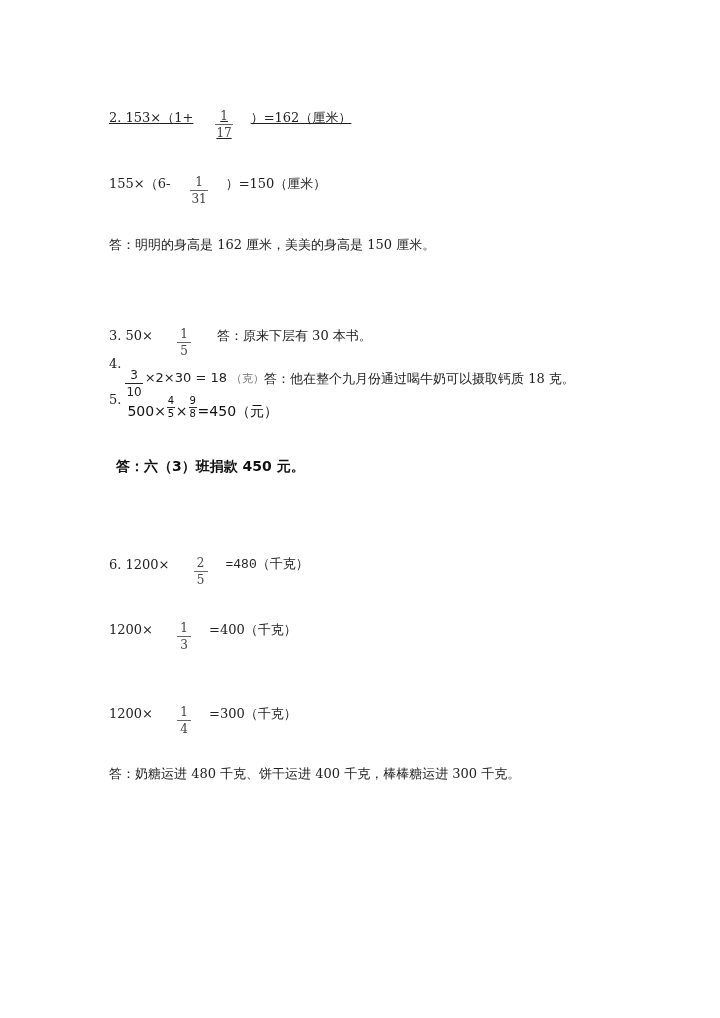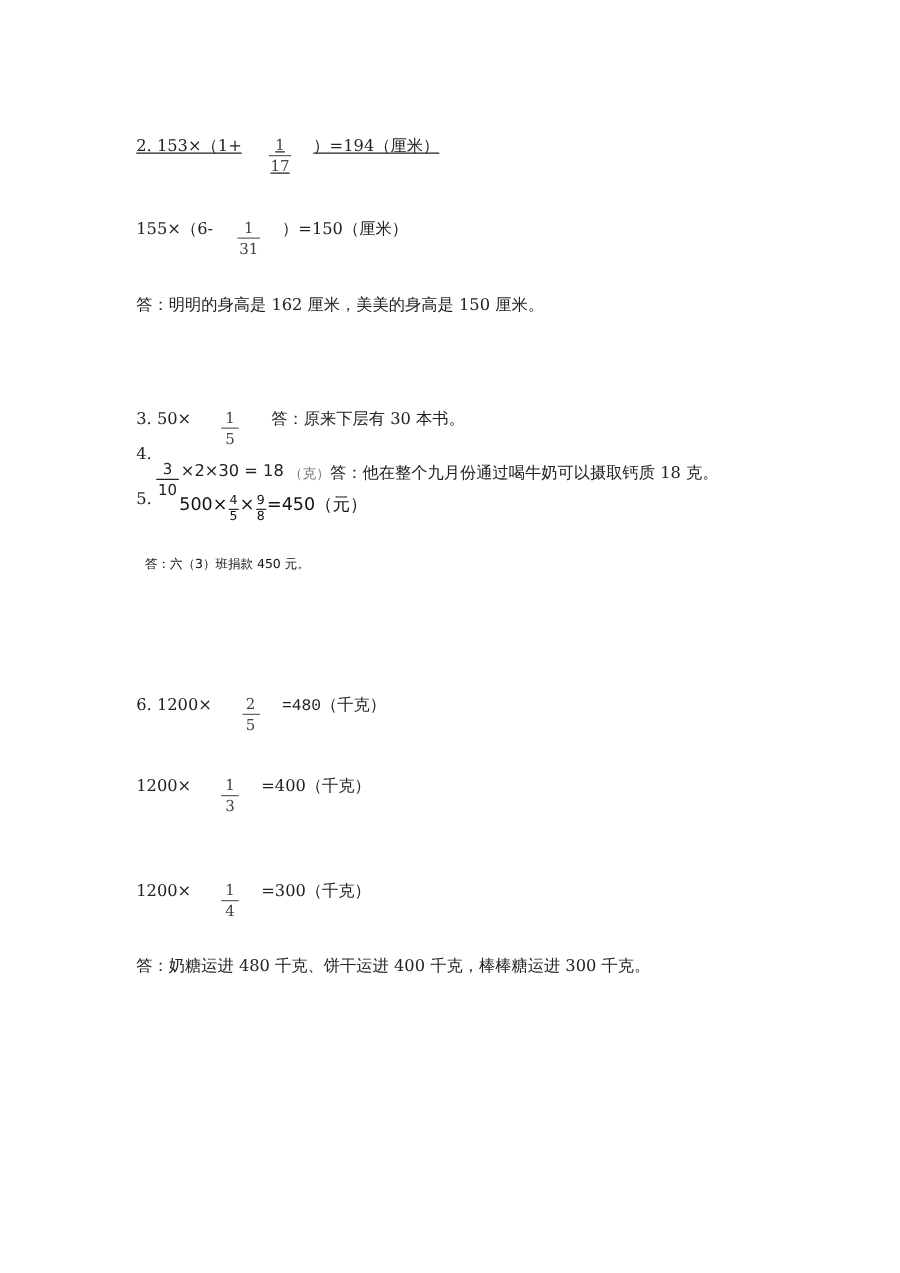--- a/index.html
+++ b/index.html
@@ -73,21 +73,21 @@
 </head>
 <body>
 
 <div class="line" style="top:96px;text-decoration:underline;">
   <span>2. 153×（1+</span>
   <span class="frac" style="margin-left:22px; margin-top:14px;">
     <span class="num">1</span>
     <span class="bar"></span>
     <span class="den">17</span>
   </span>
-  <span style="margin-left:18px;">）=194（厘米）</span>
+  <span style="margin-left:18px;">）=162（厘米）</span>
 </div>
 
 <div class="line" style="top:162px;">
   <span>155×（6-</span>
   <span class="frac" style="margin-left:20px; margin-top:14px;">
     <span class="num">1</span>
     <span class="bar"></span>
     <span class="den">31</span>
   </span>
   <span style="margin-left:18px;">）=150（厘米）</span>
@@ -114,38 +114,38 @@
     <span class="bar" style="border-top-color:#222;"></span>
     <span class="den">10</span>
   </span>
   <span class="sans" style="margin-left:2px; margin-top:2px;">×2×30 = 18</span>
   <span class="light" style="margin-left:4px; margin-top:4px;">（克）</span>
   <span style="margin-top:4px;">答：他在整个九月份通过喝牛奶可以摄取钙质 18 克。</span>
 </div>
 
 <div class="line" style="top:392px; align-items:flex-start;">
   <span>5.</span>
-  <span class="answer-5" style="display:inline-flex; align-items:flex-start; margin-left:22px; margin-top:4px;">
+  <span class="answer-5" style="display:inline-flex; align-items:flex-end; margin-left:6px; margin-top:4px;">
     <span>500×</span>
     <span class="small-frac">
       <span>4</span>
       <span class="bar"></span>
       <span>5</span>
     </span>
     <span>×</span>
     <span class="small-frac">
       <span>9</span>
       <span class="bar"></span>
       <span>8</span>
     </span>
     <span>=450（元）</span>
   </span>
 </div>
 
-<div class="line bold-sans" style="top:444px; left:116px; font-size:10px; font-weight:normal; color:#111;">
+<div class="line bold-sans" style="top:458px; left:116px; font-size:14px; font-weight:bold; color:#111;">
   <span>答：六（3）班捐款 450 元。</span>
 </div>
 
 <div class="line" style="top:543px;">
   <span>6. 1200×</span>
   <span class="frac" style="margin-left:24px; margin-top:14px;">
     <span class="num">2</span>
     <span class="bar"></span>
     <span class="den">5</span>
   </span>

